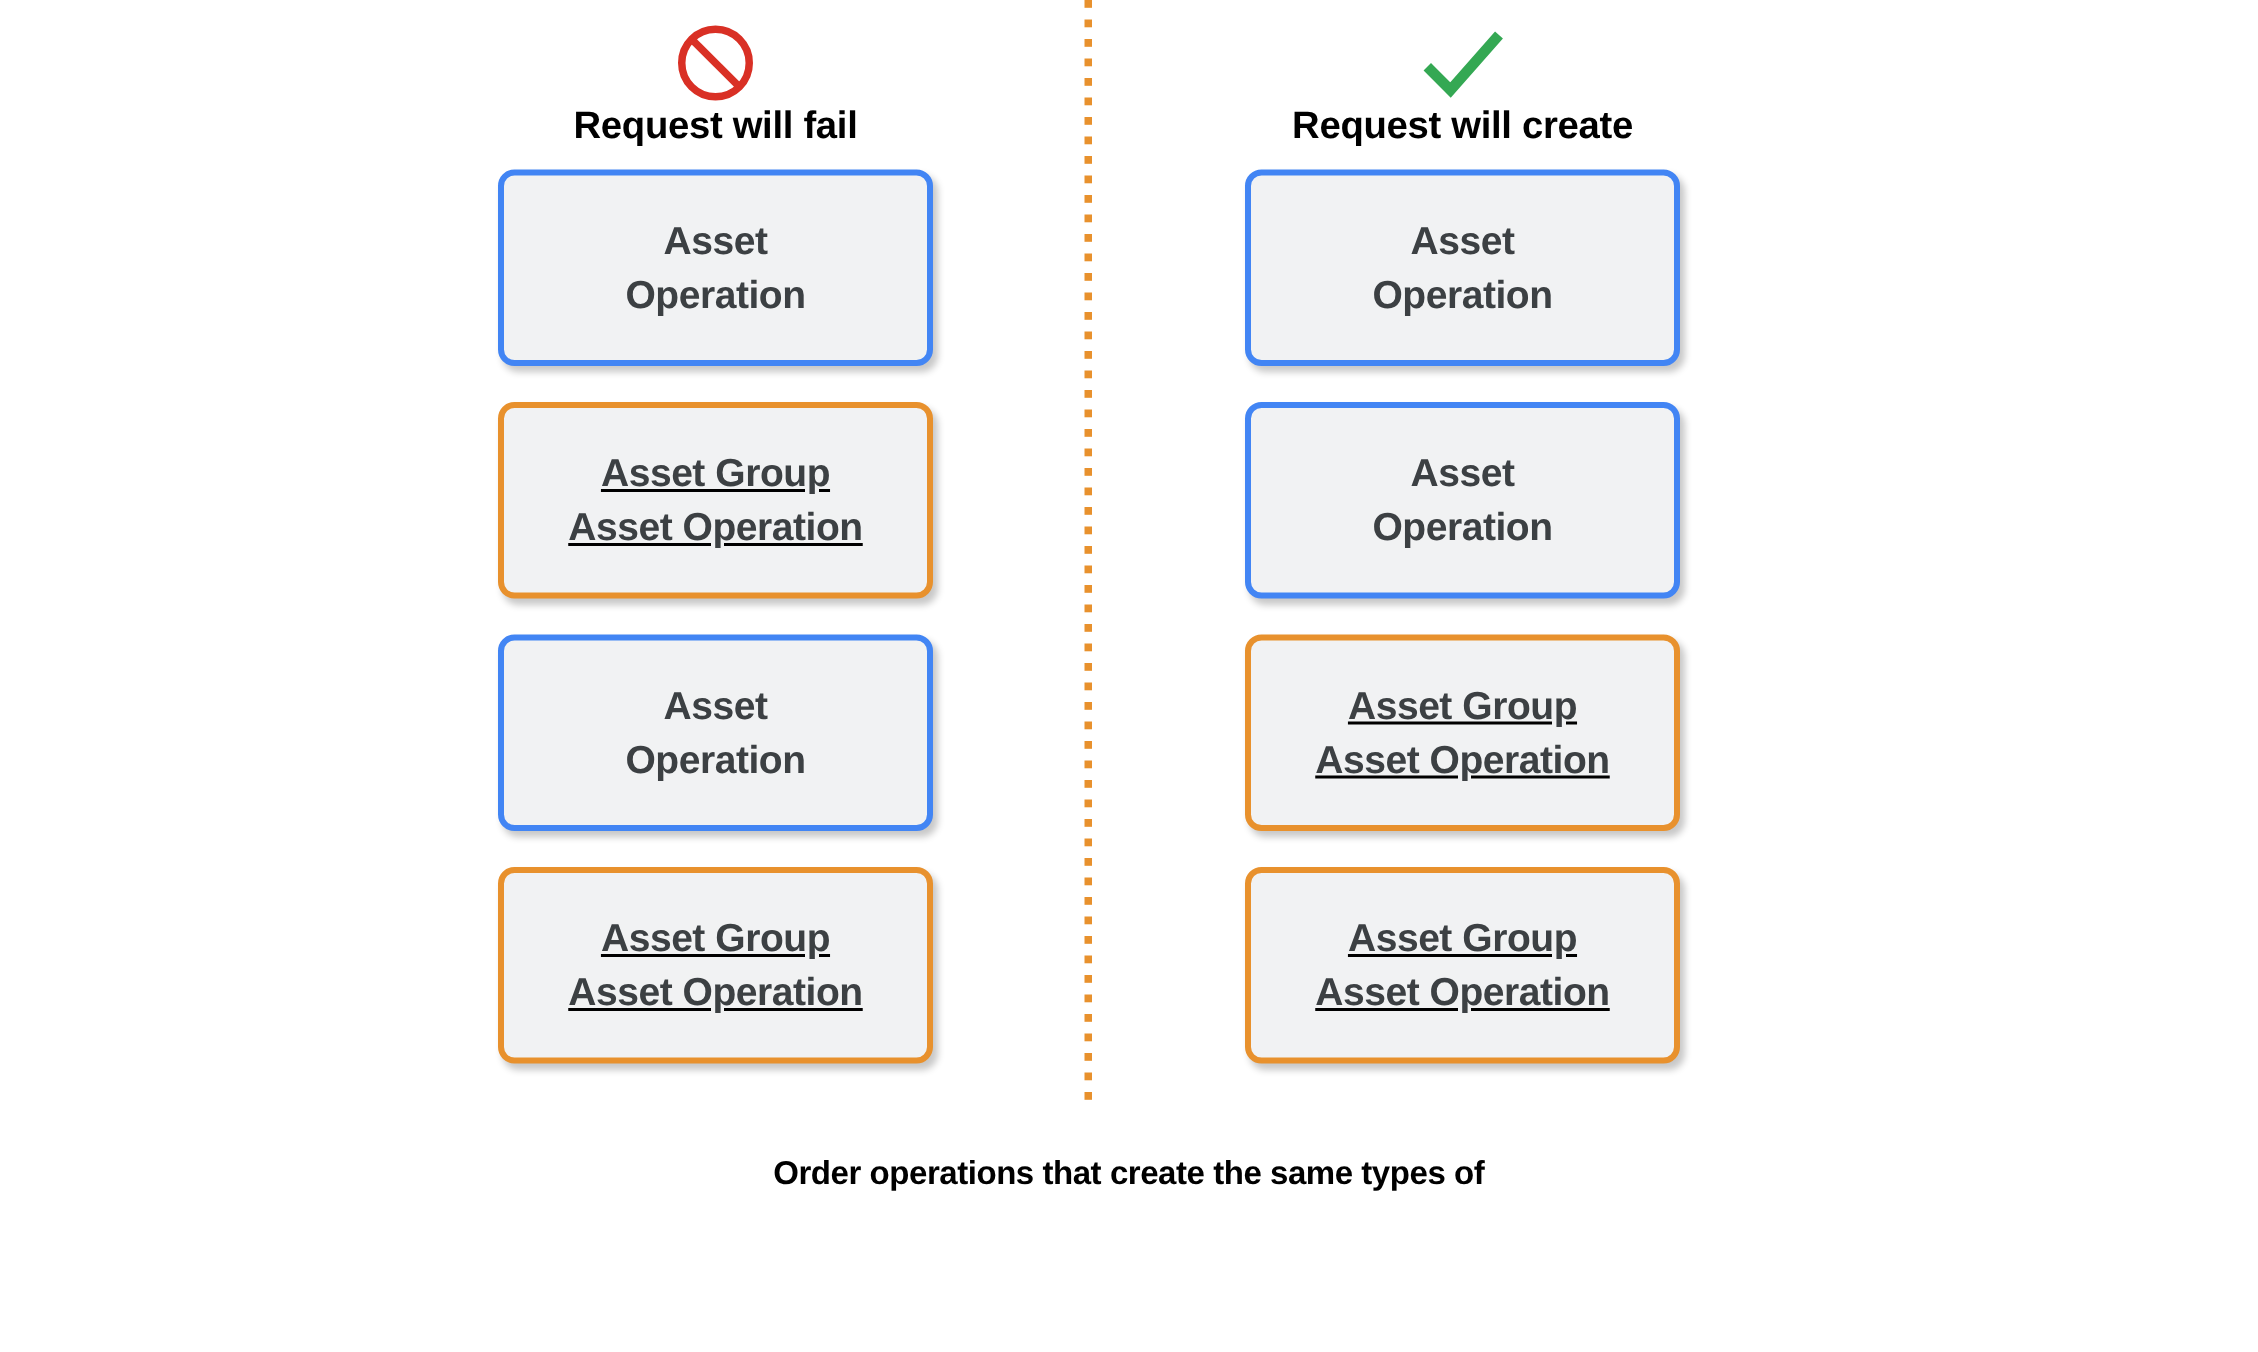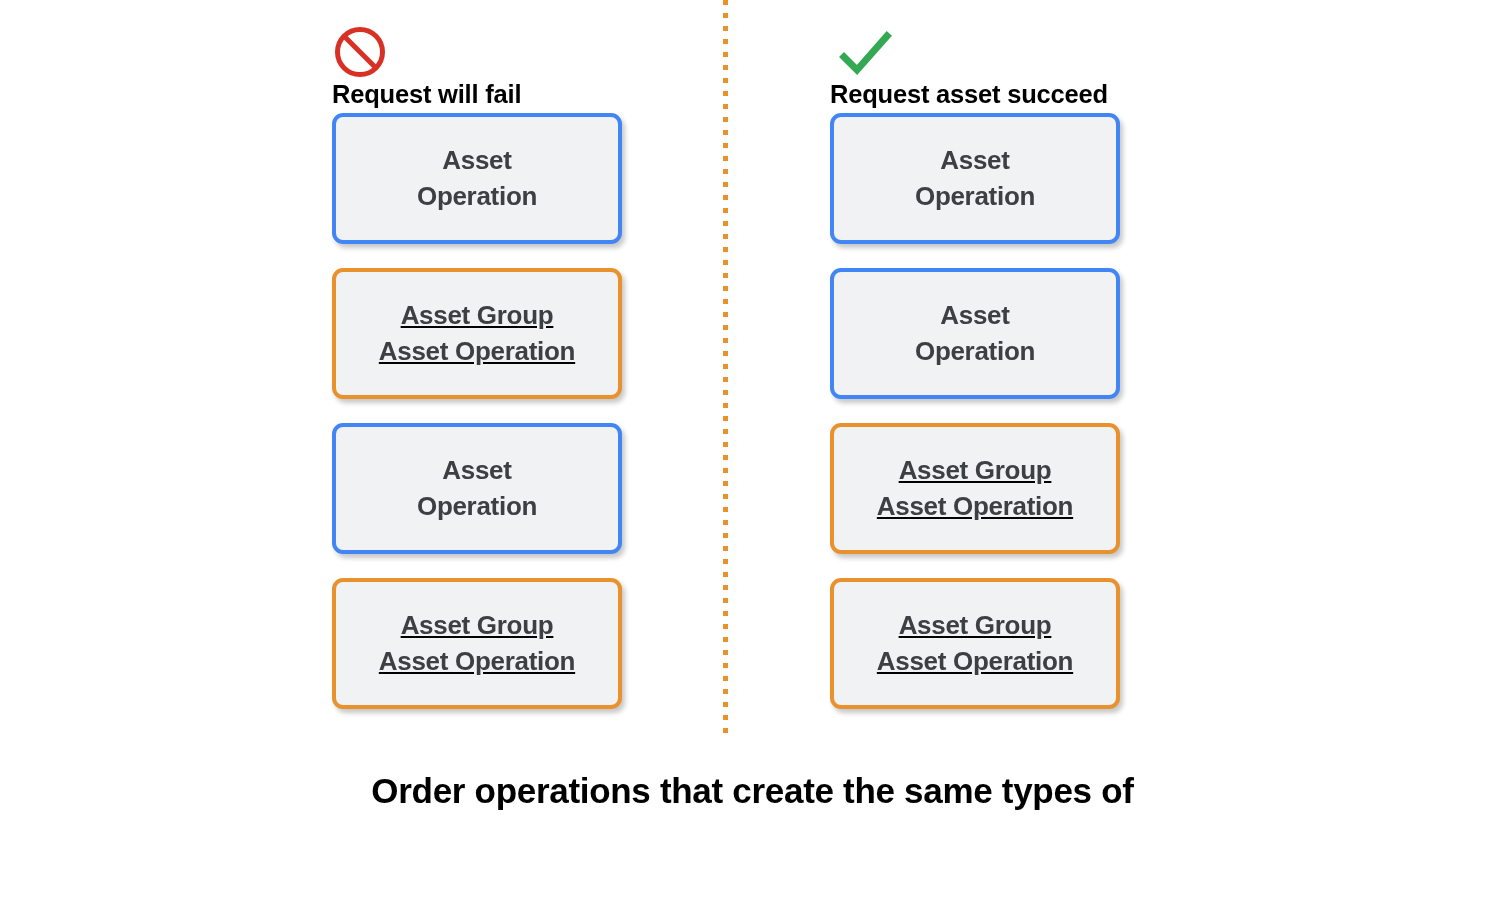--- a/index.html
+++ b/index.html
@@ -40,23 +40,24 @@
   .column {
     position: absolute;
     top: 0;
     width: 290px;
   }
   .column.fail    { left: 332px; }
   .column.succeed { left: 830px; }
 
   .col-header {
     position: absolute;
-    top: 24px;
+    top: 14px;
     left: 0;
     width: 290px;
+    text-align: center;
   }
   .header-icon {
     display: block;
     height: 56px;
     line-height: 0;
   }
   .header-icon svg { display: inline-block; vertical-align: top; }
 
   .header-label {
     display: block;
@@ -100,21 +101,21 @@
     white-space: pre-line;
   }
 
   
   .caption {
     position: absolute;
     left: 0;
     top: 766px;
     width: 1505px;
     text-align: center;
-    font-size: 35px;
+    font-size: 22px;
     line-height: 1.42;
     font-weight: bold;
     color: #000000;
     letter-spacing: -0.3px;
   }
   .caption-line { display: block; }
 </style>
 </head>
 <body>
 
@@ -155,21 +156,21 @@
   </div>
 
   <div class="column succeed">
 
     <div class="col-header">
       <span class="header-icon">
         <svg width="70" height="56" viewBox="0 0 70 56" aria-hidden="true">
           <polyline points="14,33 27,46 57,12" fill="none" stroke="#34a853" stroke-width="7" stroke-linecap="square" stroke-linejoin="miter"></polyline>
         </svg>
       </span>
-      <span class="header-label">Request asset succeed</span>
+      <span class="header-label">Request will create</span>
     </div>
 
     <div class="box-stack">
       <div class="op-box blue">
         <span class="op-label">Asset
 Operation</span>
       </div>
       <div class="op-box blue">
         <span class="op-label">Asset
 Operation</span>

